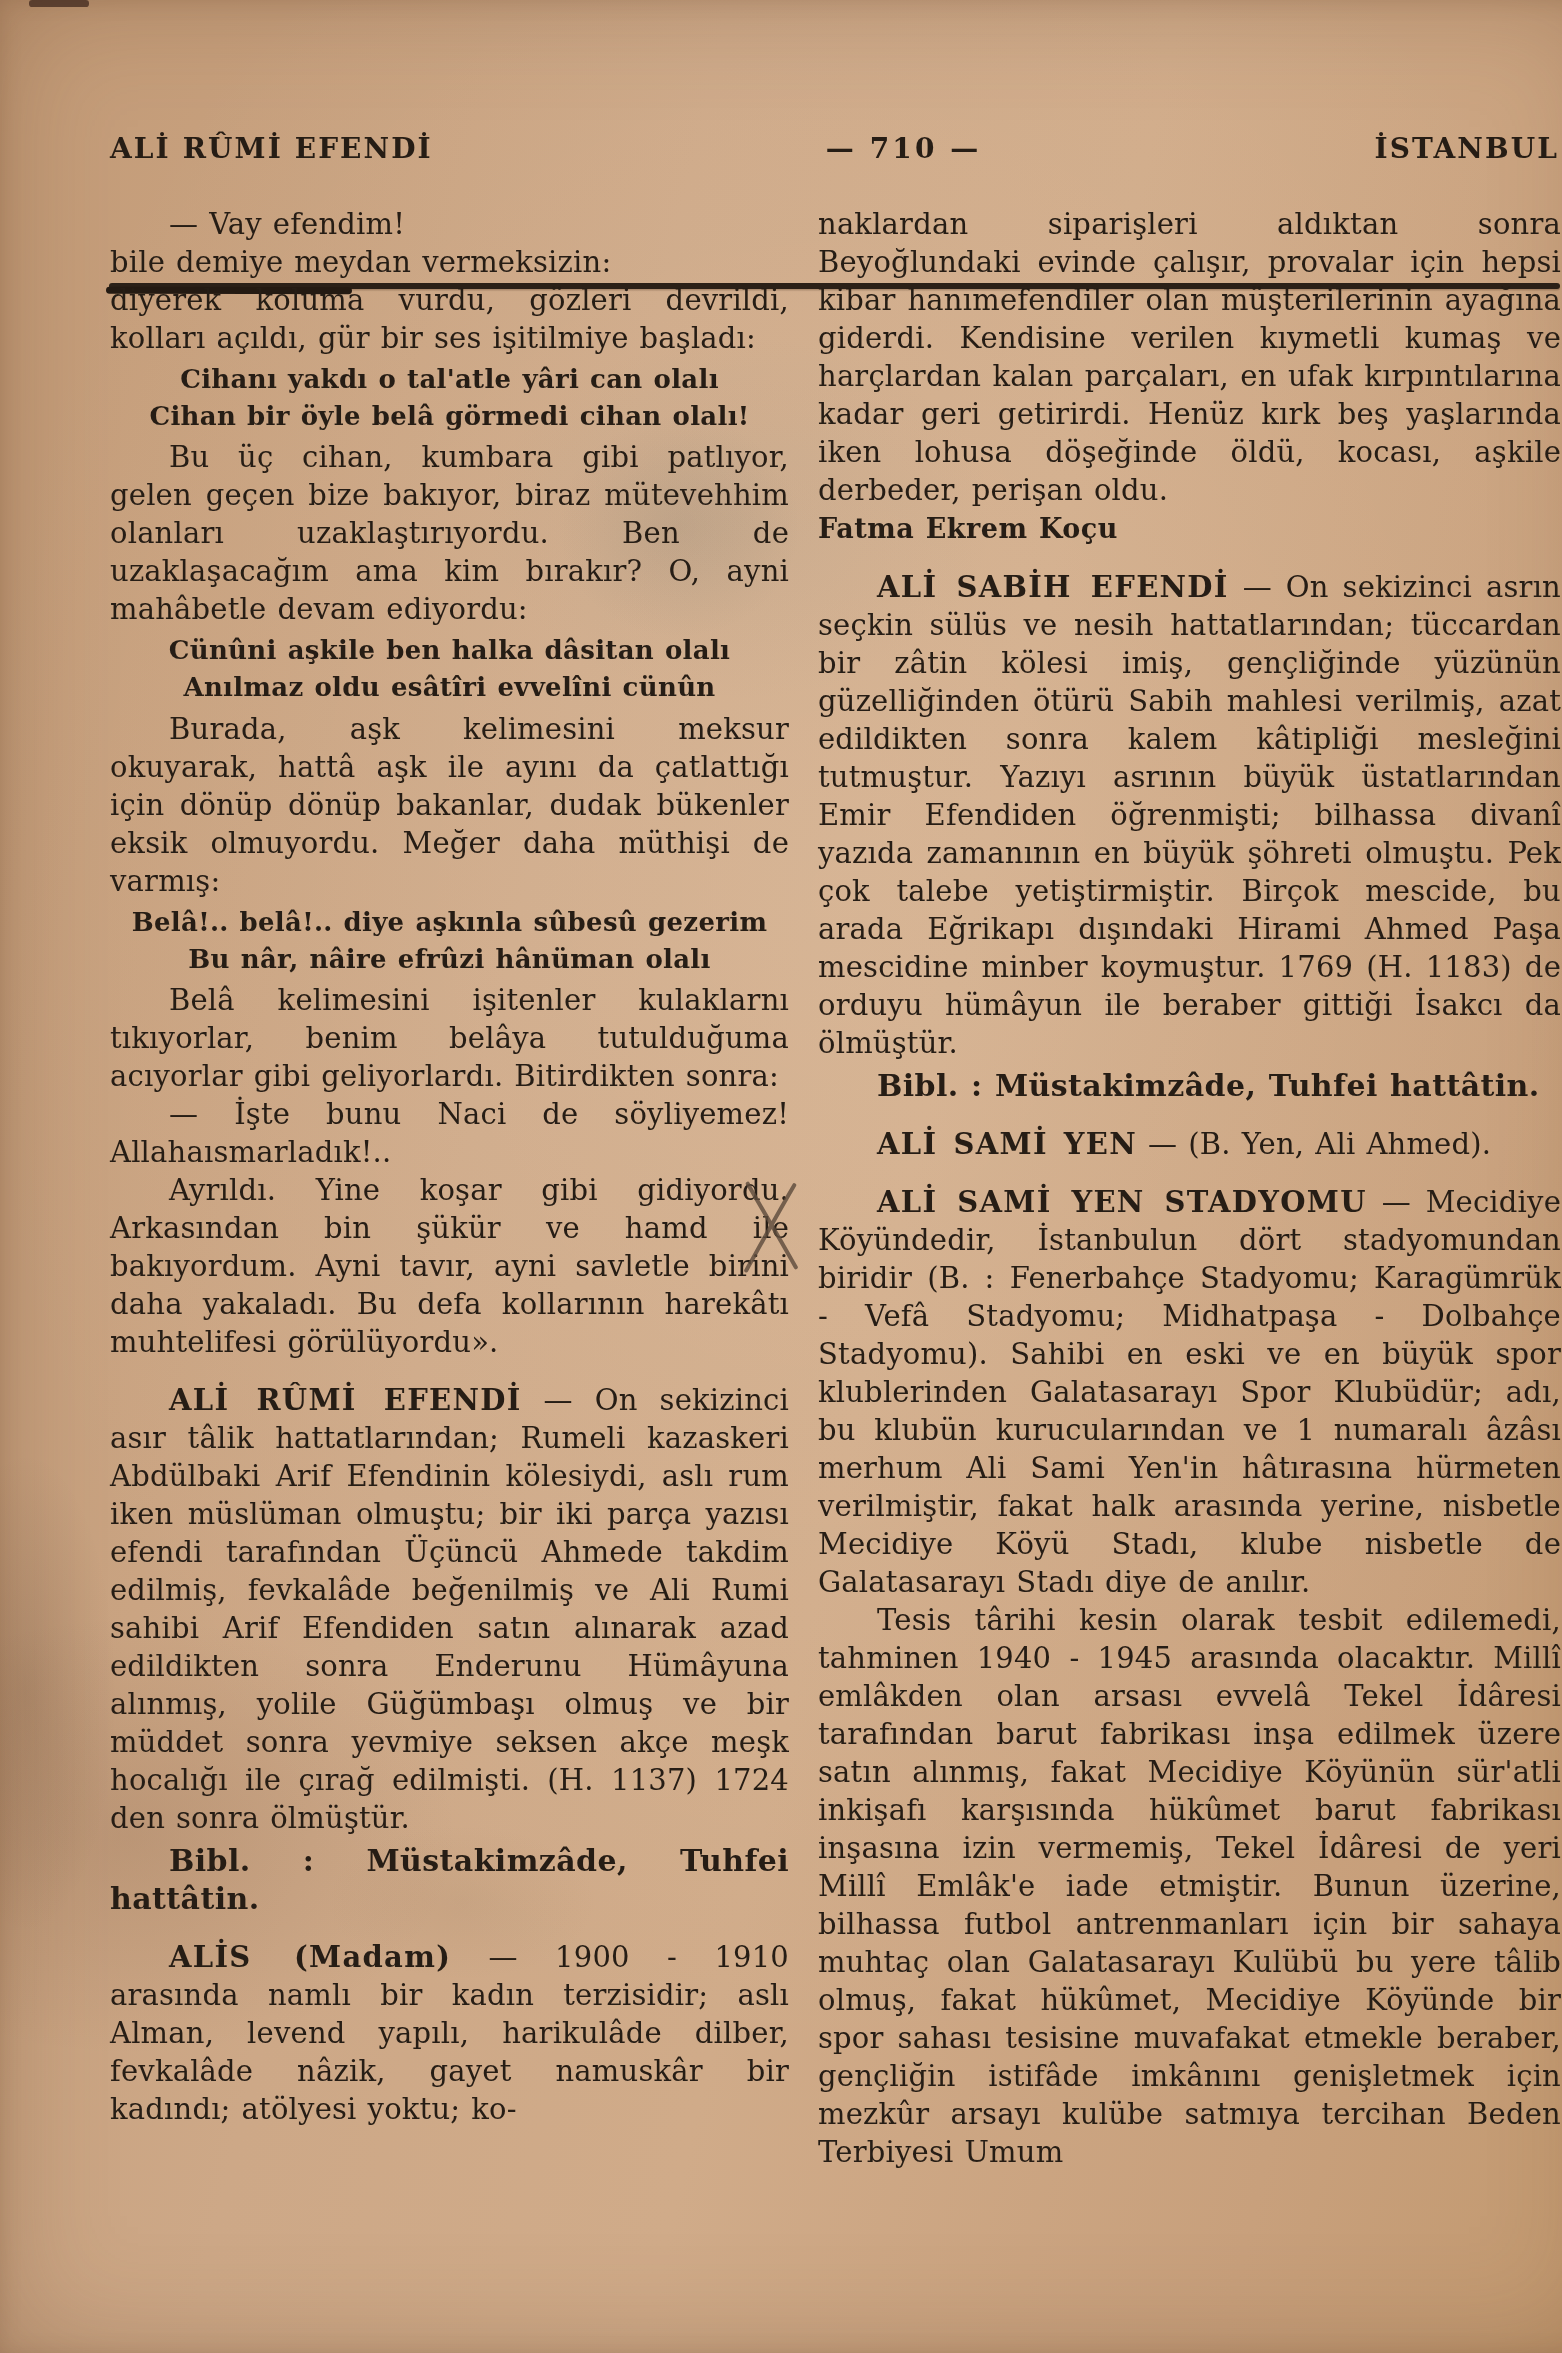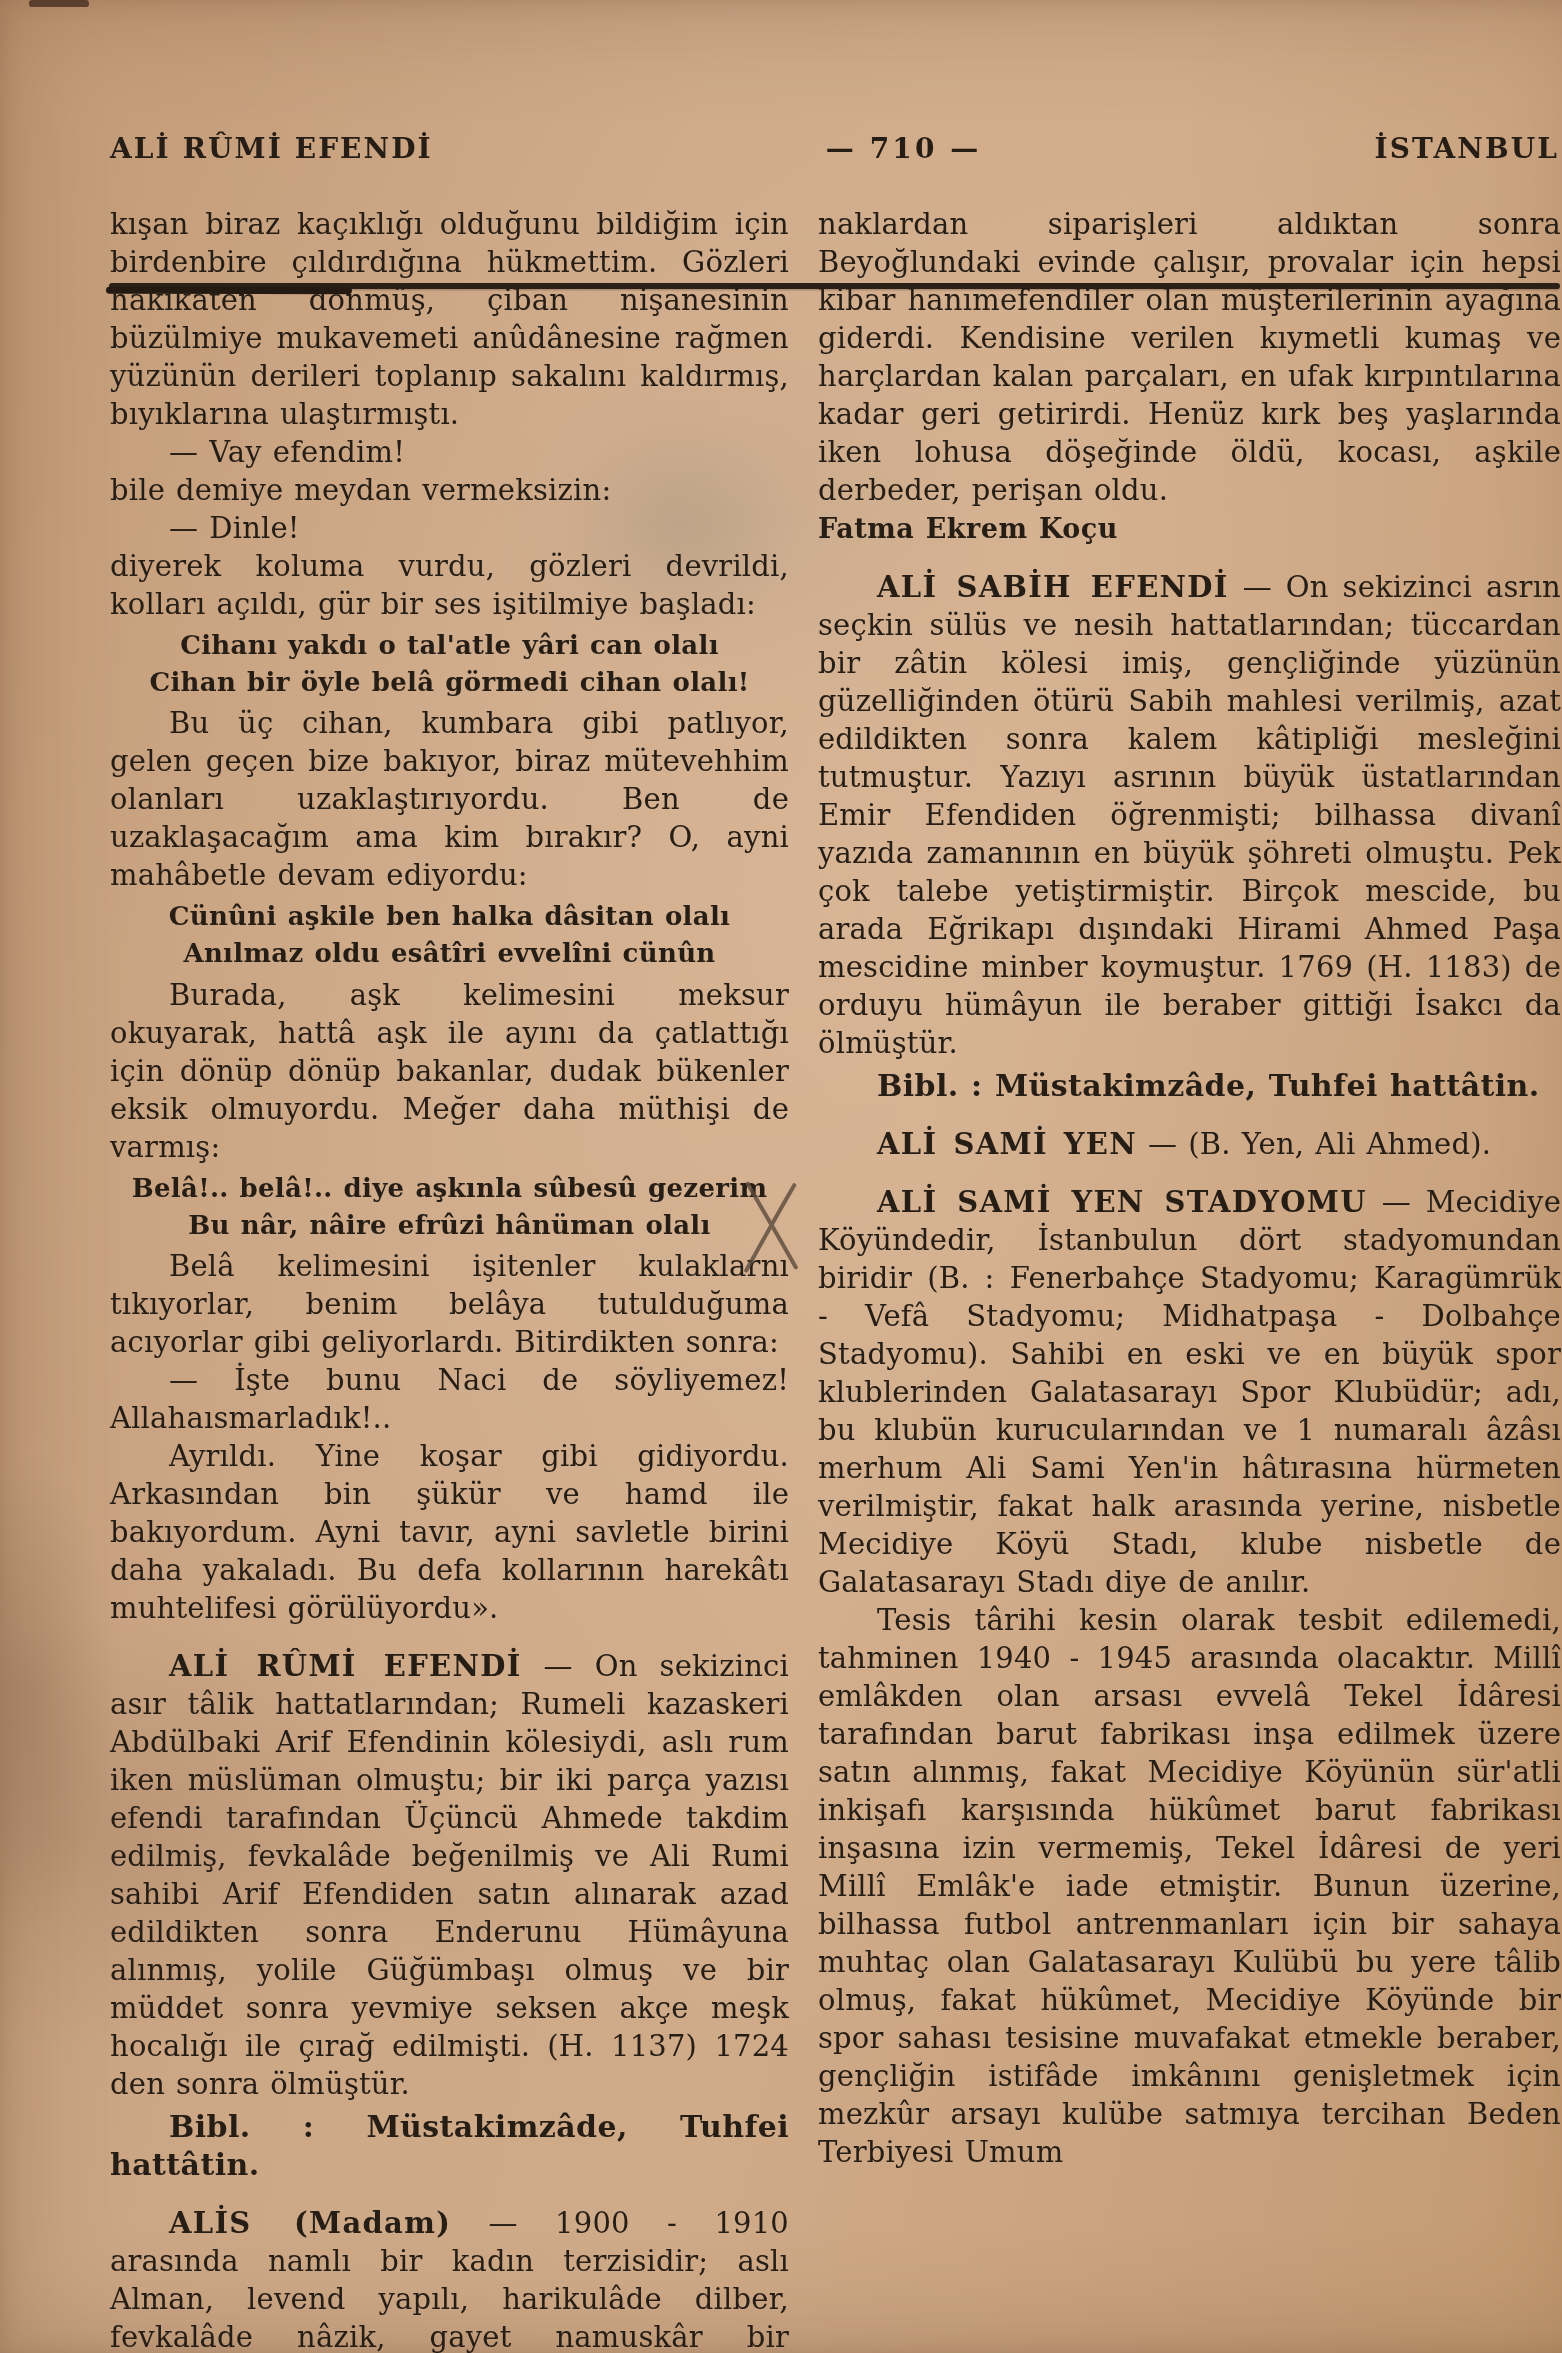--- a/index.html
+++ b/index.html
@@ -80,24 +80,22 @@
     <span class="left">ALİ RÛMİ EFENDİ</span>
     <span class="center">— 710 —</span>
     <span class="right">İSTANBUL</span>
   </div>
 
   <div class="rule"></div>
   <div class="rule-left"></div>
 
   <div class="columns">
     <div class="col left">
-        <p class="cont">kışan biraz kaçıklığı olduğunu bildiğim için birdenbire çıldırdığına hükmettim. Gözleri hakikaten dönmüş, çiban nişanesinin büzülmiye mukavemeti anûdânesine rağmen yüzünün derileri toplanıp sakalını kaldırmış, bıyıklarına ulaştırmıştı.</p>
         <p class="para">— Vay efendim!</p>
         <p class="cont">bile demiye meydan vermeksizin:</p>
-        <p class="para">— Dinle!</p>
         <p class="cont">diyerek koluma vurdu, gözleri devrildi, kolları açıldı, gür bir ses işitilmiye başladı:</p>
         <div class="verse">
           <div class="verse-line">Cihanı yakdı o tal'atle yâri can olalı</div>
           <div class="verse-line">Cihan bir öyle belâ görmedi cihan olalı!</div>
         </div>
         <p class="para">Bu üç cihan, kumbara gibi patlıyor, gelen geçen bize bakıyor, biraz mütevehhim olanları uzaklaştırıyordu. Ben de uzaklaşacağım ama kim bırakır? O, ayni mahâbetle devam ediyordu:</p>
         <div class="verse">
           <div class="verse-line">Cünûni aşkile ben halka dâsitan olalı</div>
           <div class="verse-line">Anılmaz oldu esâtîri evvelîni cünûn</div>
         </div>

